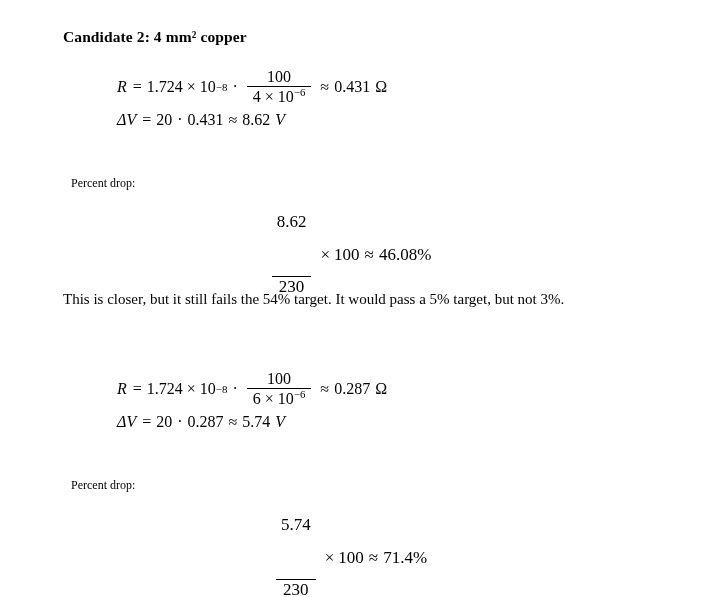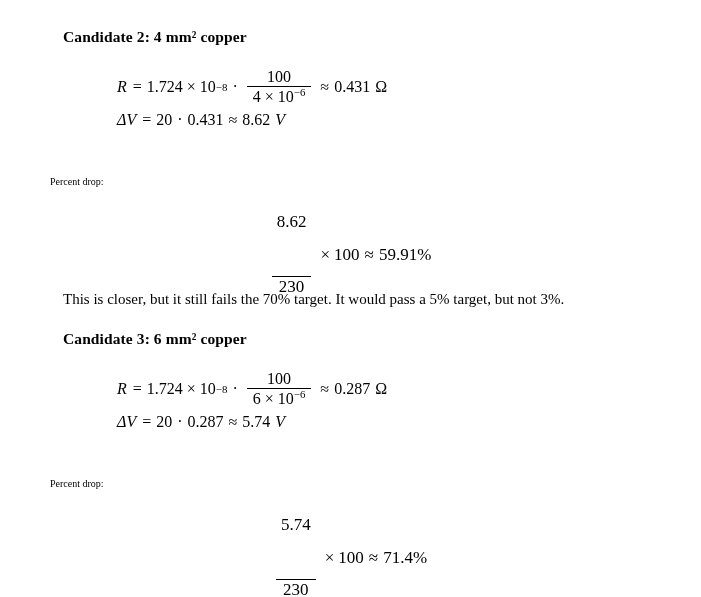--- a/index.html
+++ b/index.html
@@ -40,22 +40,22 @@
     position: absolute;
     left: 63px;
     font-size: 15px;
     font-weight: normal;
     white-space: nowrap;
   }
 
   
   .label {
     position: absolute;
-    left: 50px;
-    font-size: 10px;
+    left: 71px;
+    font-size: 12px;
     white-space: nowrap;
   }
 
   
   .math-block {
     position: absolute;
     font-size: 16px;
     white-space: nowrap;
   }
   .math-line {
@@ -167,26 +167,25 @@
   <div class="label" style="top:176px;">Percent drop:</div>
 
   <div class="percent-eq" style="top:213px;">
     <span class="frac">
       <span class="num">8.62</span>
       <span class="den">230</span>
     </span>
     <span class="mop">×</span>
     <span class="mnum">100</span>
     <span class="mrel">≈</span>
-    <span class="mnum">59.91%</span>
-  </div>
-
-  <div class="body-text" style="top:291px;">This is closer, but it still fails the 70% target. It would pass a 5% target, but not 3%.</div>
-
-  <div class="heading" style="top:330px;">Candidate 3: 6 mm² copper</div>
+    <span class="mnum">46.08%</span>
+  </div>
+
+  <div class="body-text" style="top:291px;">This is closer, but it still fails the 54% target. It would pass a 5% target, but not 3%.</div>
+
 
   <div class="math-block" style="left:117px; top:370px;">
     <div class="math-line">
       <span class="mvar">R</span>
       <span class="mrel">=</span>
       <span class="mnum">1.724</span>
       <span class="mop">×</span>
       <span class="mnum">10</span>
         <sup class="exp">−8</sup>
       <span class="mdot">·</span>

